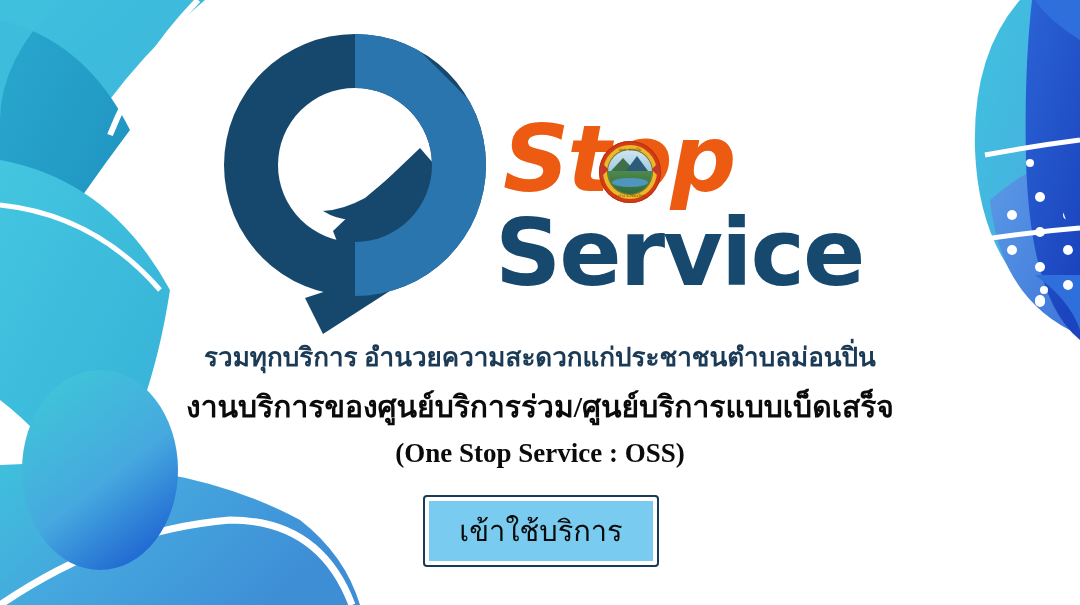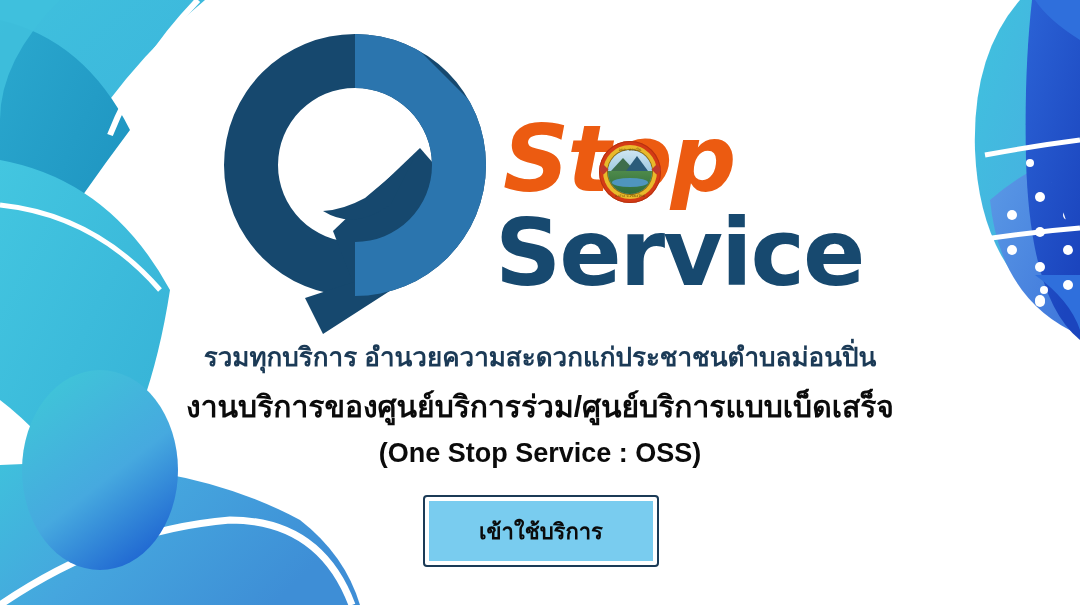--- a/index.html
+++ b/index.html
@@ -144,21 +144,21 @@
     letter-spacing: -2px;
     color: #17496F;
     white-space: pre;
   }
 
   
   .tagline {
     position: absolute;
     left: 0; width: 1080px;
     text-align: center;
-    font-family: Liberation Sans, sans-serif;
+    font-family: Liberation Serif, serif;
     white-space: nowrap;
   }
   #line-1 {
     top: 336px;
     font-size: 26px;
     font-weight: bold;
     color: #1B3A56;
     letter-spacing: 0px;
   }
   #line-2 {
@@ -187,22 +187,22 @@
   }
   #cta-inner {
     width: 100%; height: 100%;
     background: #79CCEF;
     display: flex;
     align-items: center;
     justify-content: center;
   }
   #cta-label {
     font-family: "DejaVu Sans", "Liberation Sans", sans-serif;
-    font-size: 22px;
-    font-weight: bold;
+    font-size: 29px;
+    font-weight: normal;
     color: #0B0B0B;
     white-space: nowrap;
   }
 </style>
 </head>
 <body>
 
 <div id="banner">
 
   <svg id="bg-art" viewBox="0 0 1080 605" preserveAspectRatio="none" aria-hidden="true">

